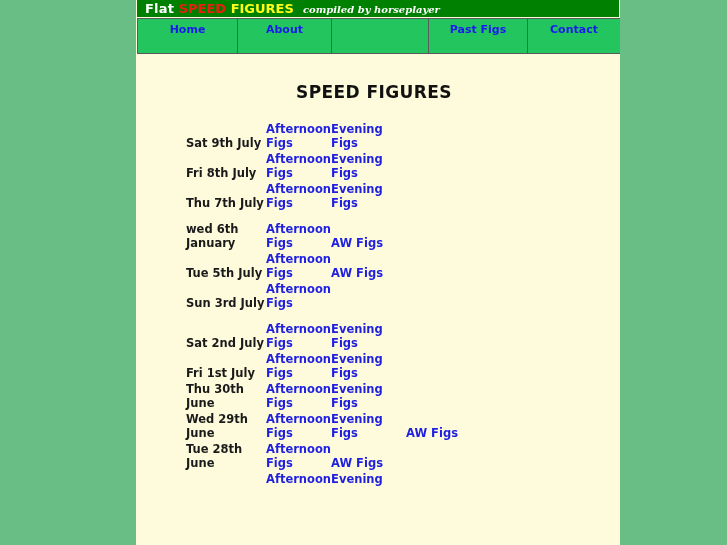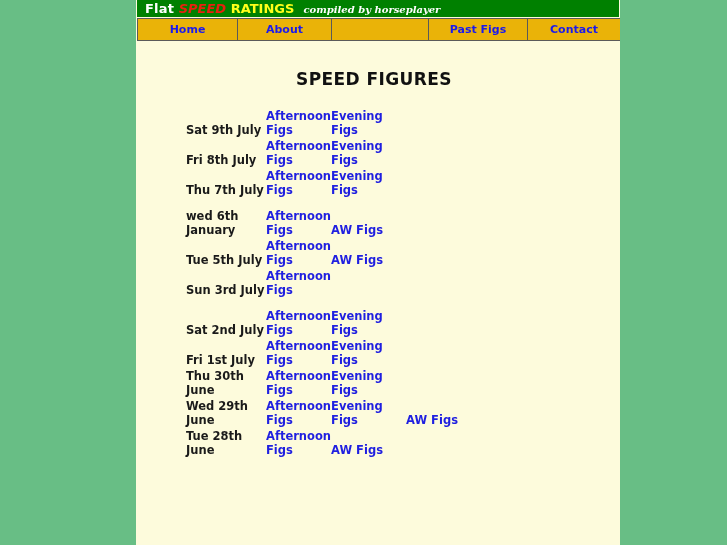--- a/index.html
+++ b/index.html
@@ -39,44 +39,44 @@
     padding: 0 0 0 8px;
     white-space: nowrap;
     overflow: hidden;
     font-size: 13px;
     font-weight: bold;
     box-sizing: border-box;
     width: 482px;
     margin: 0 0 0 1px;
   }
   .mast-flat   { color: #ffffff; font-weight: bold; letter-spacing: .2px; }
-  .mast-speed  { color: #e8210f; font-weight: bold; font-style: italic; }
+  .mast-speed  { color: #e8210f; font-weight: bold; }
   .mast-ratings{ color: #ffff1a; font-weight: bold; }
   .mast-sub    { color: #ffffff; font-style: italic; font-weight: bold; font-size: 10px;
                  font-family: "DejaVu Serif", "Liberation Serif", serif; }
 
   
   .navbar {
     border-collapse: collapse;
     table-layout: fixed;
     width: 482px;
     margin: 1px 0 0 1px;
     border: 1px solid #555555;
     background: #a4d3ac;
   }
   .navbar td {
     border: 1px solid #5a5a5a;
-    background: #eab308;
+    background: #22c55e;
     height: 18px;
     text-align: center;
     vertical-align: middle;
     font-size: 11px;
     font-weight: bold;
     color: #0000cc;
-    padding: 1px 0 2px 0;
+    padding: 1px 0 15px 0;
   }
   .navbar td.empty { color: transparent; }
   .nav-link { color: #1a1aee; text-decoration: none; font-weight: bold; }
 
   
   .page-title {
     text-align: center;
     font-size: 17px;
     font-weight: bold;
     color: #111111;
@@ -116,21 +116,21 @@
   .spacer-row td { height: 8px; padding: 0; font-size: 0; line-height: 0; }
 </style>
 </head>
 <body>
 
 <div id="page">
 
   <div id="content-column">
 
     <div class="masthead">
-      <span class="mast-flat">Flat</span><span>&nbsp;</span><span class="mast-speed">SPEED</span><span>&nbsp;</span><span class="mast-ratings">RATINGS</span><span>&nbsp;&nbsp;</span><span class="mast-sub">compiled by horseplayer</span>
+      <span class="mast-flat">Flat</span><span>&nbsp;</span><span class="mast-speed">SPEED</span><span>&nbsp;</span><span class="mast-ratings">FIGURES</span><span>&nbsp;&nbsp;</span><span class="mast-sub">compiled by horseplayer</span>
     </div>
 
     <table class="navbar">
       <tbody>
           <tr>
         <td style="width:99px"><a class="nav-link" href="#">Home</a></td>
         <td style="width:93px"><a class="nav-link" href="#">About</a></td>
         <td style="width:96px" class="empty"><span></span></td>
         <td style="width:98px"><a class="nav-link" href="#">Past Figs</a></td>
         <td style="width:92px"><a class="nav-link" href="#">Contact</a></td>
@@ -214,19 +214,25 @@
               <td class="c-aft"><a class="fig-link" href="#">Afternoon Figs</a></td>
               <td class="c-eve"><a class="fig-link" href="#">Evening Figs</a></td>
               <td class="c-aw"><a class="fig-link" href="#">AW Figs</a></td>
             </tr>
             <tr>
               <td class="c-date">Tue 28th June</td>
               <td class="c-aft"><a class="fig-link" href="#">Afternoon Figs</a></td>
               <td class="c-eve"><a class="fig-link" href="#">AW Figs</a></td>
               <td class="c-aw"></td>
             </tr>
+            <tr>
+              <td class="c-date"></td>
+              <td class="c-aft"><a class="fig-link" href="#">Afternoon</a></td>
+              <td class="c-eve"><a class="fig-link" href="#">Evening</a></td>
+              <td class="c-aw"></td>
+            </tr>
           </tbody>
       </table>
     </div>
 
   </div>
 
 </div>
 
 </body></html>

